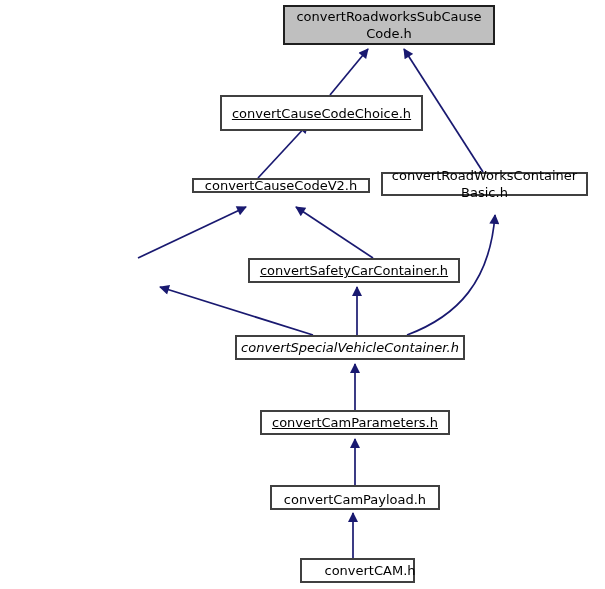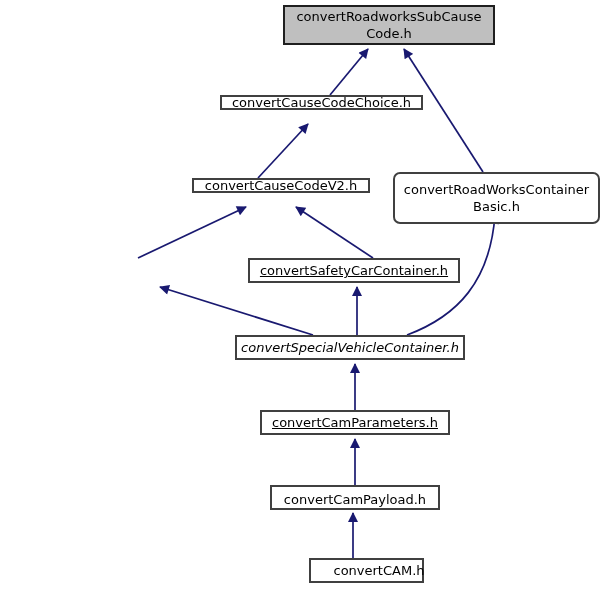--- a/index.html
+++ b/index.html
@@ -62,38 +62,38 @@
       <path d="M357,335 L357,287" fill="none" stroke="#191970" stroke-width="1.7" marker-end="url(#arrowhead)"></path>
       <path d="M407,335 C458,316 490,281 495,215" fill="none" stroke="#191970" stroke-width="1.7" marker-end="url(#arrowhead)"></path>
       <path d="M355,410 L355,364" fill="none" stroke="#191970" stroke-width="1.7" marker-end="url(#arrowhead)"></path>
       <path d="M355,485 L355,439" fill="none" stroke="#191970" stroke-width="1.7" marker-end="url(#arrowhead)"></path>
       <path d="M353,558 L353,513" fill="none" stroke="#191970" stroke-width="1.7" marker-end="url(#arrowhead)"></path>
     </svg>
 <div class="node highlighted" style="left: 283px; top: 5px; width: 212px; height: 40px;">
       <div class="node-line">convertRoadworksSubCause</div>
       <div class="node-line">Code.h</div>
     </div>
-    <div class="node" style="left: 220px; top: 95px; width: 203px; height: 15px;">
+    <div class="node" style="left: 220px; top: 95px; width: 203px; height: 36px; text-decoration: underline;">
       <div class="node-line">convertCauseCodeChoice.h</div>
     </div>
     <div class="node" style="left: 192px; top: 178px; width: 178px; height: 15px;">
       <div class="node-line">convertCauseCodeV2.h</div>
     </div>
-    <div class="node" style="left: 393px; top: 172px; width: 207px; height: 52px; border-radius: 7px;">
+    <div class="node" style="left: 381px; top: 172px; width: 207px; height: 24px;">
       <div class="node-line">convertRoadWorksContainer</div>
       <div class="node-line">Basic.h</div>
     </div>
     <div class="node" style="left: 248px; top: 258px; width: 212px; height: 25px; text-decoration: underline;">
       <div class="node-line">convertSafetyCarContainer.h</div>
     </div>
     <div class="node" style="left: 235px; top: 335px; width: 230px; height: 25px; font-style: italic;">
       <div class="node-line">convertSpecialVehicleContainer.h</div>
     </div>
     <div class="node" style="left: 260px; top: 410px; width: 190px; height: 25px; text-decoration: underline;">
       <div class="node-line">convertCamParameters.h</div>
     </div>
     <div class="node" style="left: 270px; top: 485px; width: 170px; height: 25px; justify-content: flex-end;">
       <div class="node-line">convertCamPayload.h</div>
     </div>
-    <div class="node" style="left: 309px; top: 558px; width: 115px; height: 25px; padding-left: 25px;">
+    <div class="node" style="left: 300px; top: 558px; width: 115px; height: 25px; padding-left: 25px;">
       <div class="node-line">convertCAM.h</div>
     </div>
   </div>
 
 </body></html>

